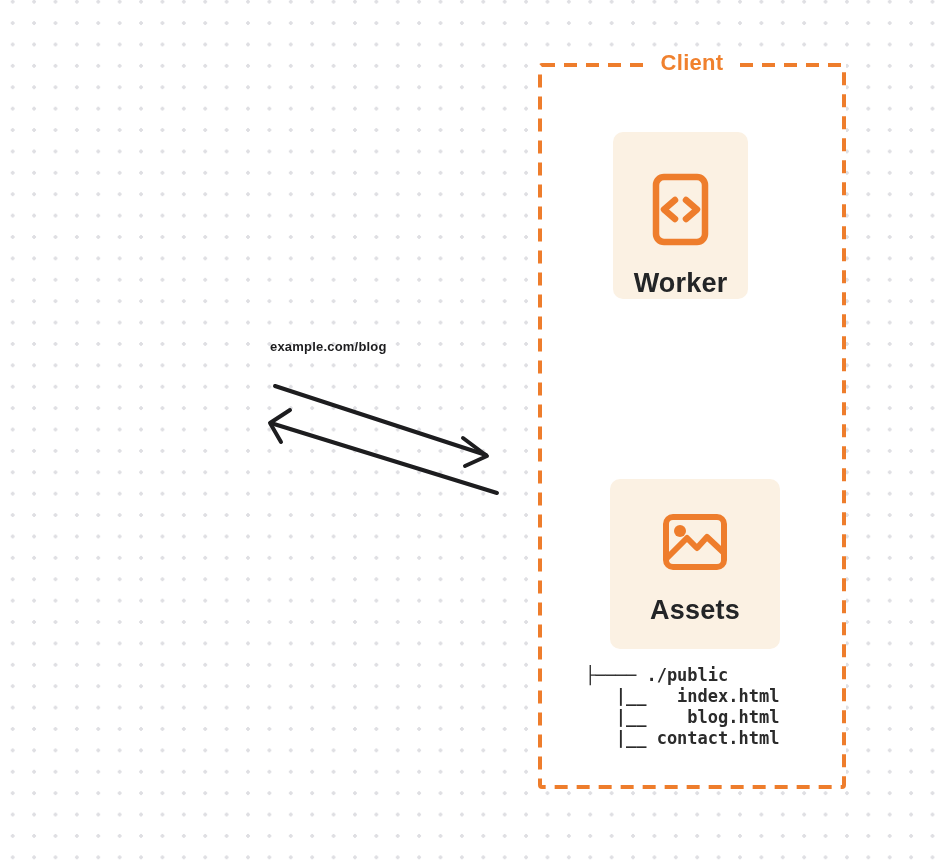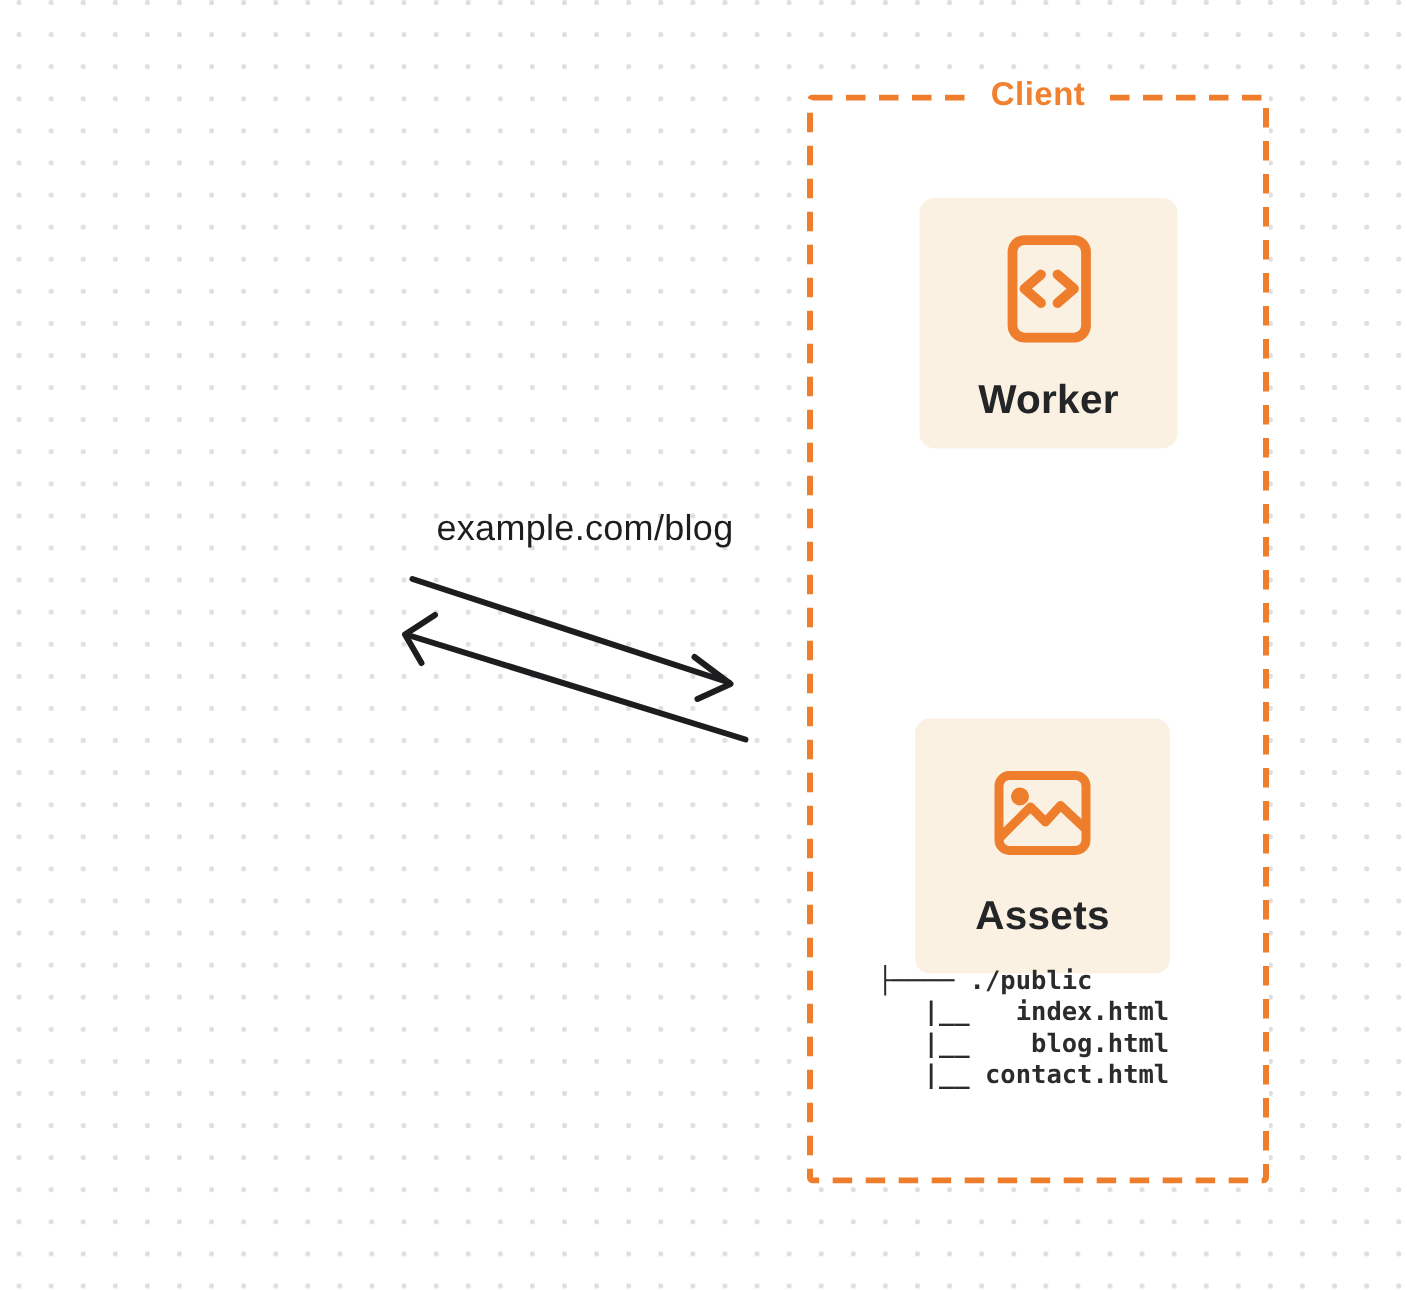--- a/index.html
+++ b/index.html
@@ -21,55 +21,55 @@
     position:absolute;left:62px;top:343px;width:168px;height:167px;
     background:#f4f4f6;border-radius:5px;
     display:flex;align-items:center;justify-content:center;z-index:2;
   }
   .client-box .label{
     font-size:27px;font-weight:bold;color:#232323;letter-spacing:.2px;
   }
 
   
   .request-label{
-    position:absolute;left:291px;top:339px;z-index:2;
-    font-size:24px;font-weight:normal;color:#1d1d1f;letter-spacing:.2px;
+    position:absolute;left:270px;top:339px;z-index:2;
+    font-size:13px;font-weight:bold;color:#1d1d1f;letter-spacing:.2px;
   }
 
   
   .project{
     position:absolute;left:538px;top:63px;width:308px;height:726px;
     background:#ffffff;z-index:2;
   }
   .project-border{position:absolute;left:0;top:0;width:100%;height:100%;}
   .project-title{
     position:absolute;top:-14px;left:50%;transform:translateX(-50%);
     height:28px;line-height:28px;padding:0 10px;background:#ffffff;
     font-size:22px;font-weight:bold;color:#f0812e;letter-spacing:.3px;
     white-space:nowrap;
   }
 
   
   .card{
     position:absolute;border-radius:10px;background:#fbf1e3;
     display:flex;flex-direction:column;align-items:center;
   }
-  .card-worker{left:75px;top:69px;width:172px;height:167px;}
+  .card-worker{left:75px;top:69px;width:135px;height:167px;justify-content:flex-end;}
   .card-assets{left:72px;top:416px;width:170px;height:170px;}
   .card .card-label{
     font-size:27px;font-weight:bold;color:#232527;letter-spacing:.2px;
   }
   .card-worker .icon-wrap{margin-top:24px;height:73px;}
   .card-worker .card-label{margin-top:22px;}
   .card-assets .icon-wrap{margin-top:34px;height:58px;}
   .card-assets .card-label{margin-top:24px;}
 
   
   .file-tree{
-    position:absolute;left:47px;top:581px;margin:0;
+    position:absolute;left:47px;top:602px;margin:0;
     font-family:"DejaVu Sans Mono", monospace;
     font-size:17px;line-height:21px;font-weight:bold;color:#2b2b2b;
     white-space:pre;
   }
 </style>
 </head>
 <body>
 
 <div id="canvas">
 

